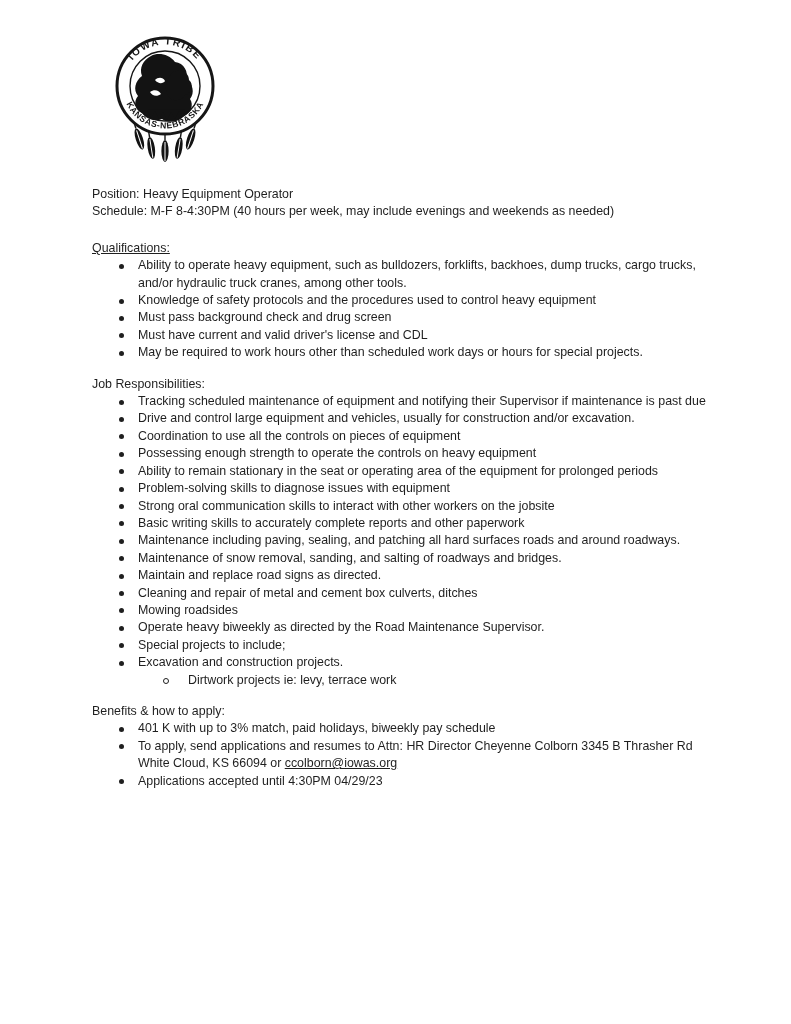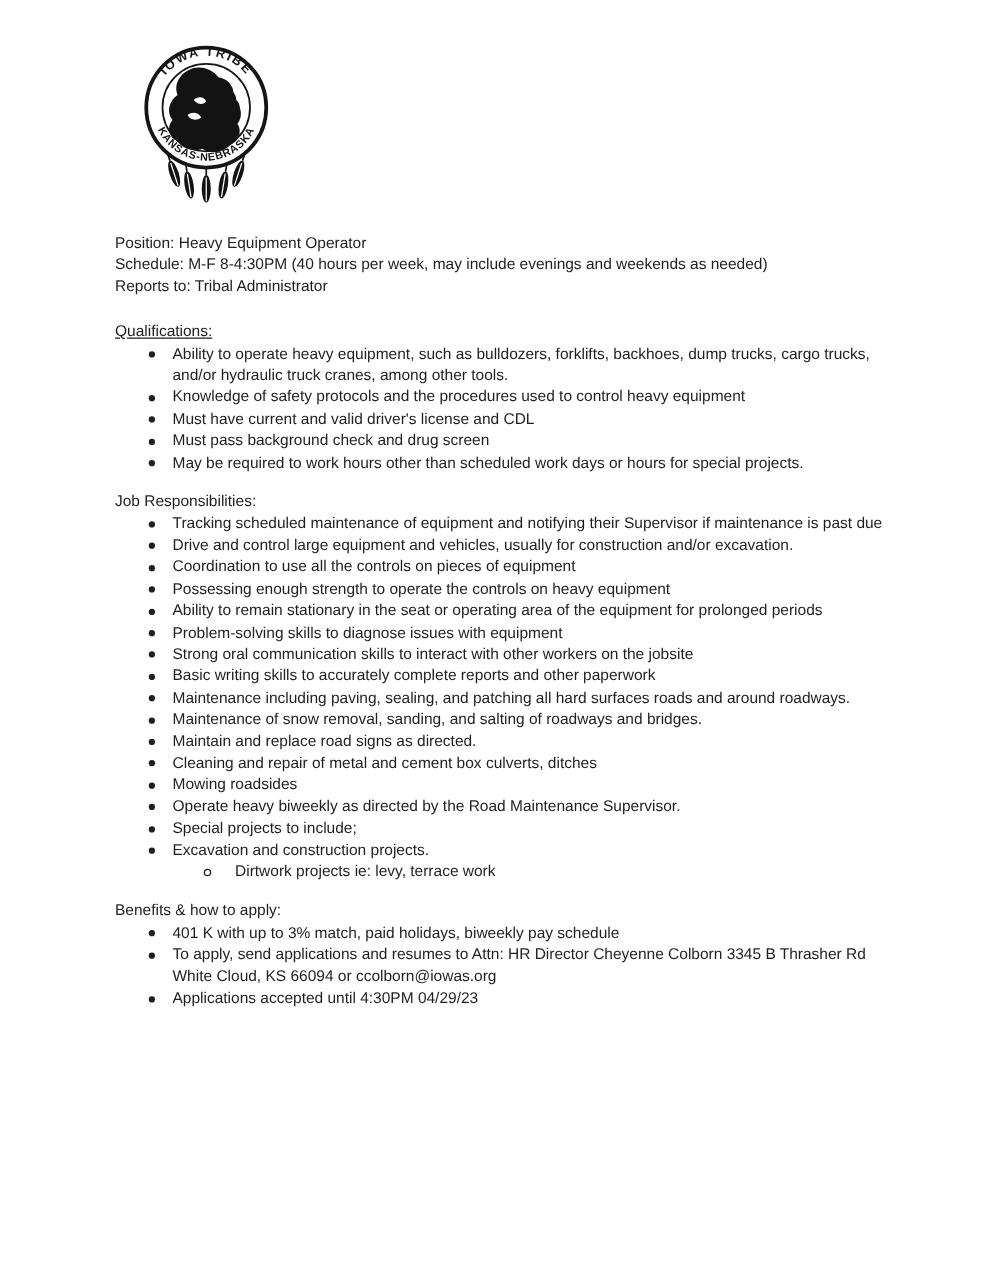--- a/index.html
+++ b/index.html
@@ -53,20 +53,21 @@
   ul.bullets li.sub::before {
     left: 71px;
     top: 6px;
     width: 4px;
     height: 4px;
     background: transparent;
     border: 1.2px solid #1f1f1f;
   }
   .email-link {
     color: inherit;
+    text-decoration: underline;
     cursor: pointer;
     text-align: right;
   }
   .seal-text {
     font-family: "Liberation Sans", sans-serif;
     font-weight: bold;
     fill: #161616;
   }
 </style>
 </head>
@@ -125,28 +126,27 @@
           <ellipse cx="0" cy="17" rx="3.6" ry="11" fill="#131313" stroke="none"></ellipse>
           <line x1="0" y1="8" x2="0" y2="27" stroke="#ffffff" stroke-width="1"></line>
         </g>
       </g>
     </svg>
   </div>
 
   <div class="doc">
     <p>Position: Heavy Equipment Operator</p>
     <p>Schedule: M-F 8-4:30PM (40 hours per week, may include evenings and weekends as needed)</p>
-    <p>Reports to: Tribal Administrator</p>
     <div id="sections">
         <div class="heading first">Qualifications:</div>
         <ul class="bullets">
           <li>Ability to operate heavy equipment, such as bulldozers, forklifts, backhoes, dump trucks, cargo trucks, and/or hydraulic truck cranes, among other tools.</li>
           <li>Knowledge of safety protocols and the procedures used to control heavy equipment</li>
+          <li>Must pass background check and drug screen</li>
           <li>Must have current and valid driver's license and CDL</li>
-          <li>Must pass background check and drug screen</li>
           <li>May be required to work hours other than scheduled work days or hours for special projects.</li>
         </ul>
         <div class="heading">Job Responsibilities:</div>
         <ul class="bullets">
           <li>Tracking scheduled maintenance of equipment and notifying their Supervisor if maintenance is past due</li>
           <li>Drive and control large equipment and vehicles, usually for construction and/or excavation.</li>
           <li>Coordination to use all the controls on pieces of equipment</li>
           <li>Possessing enough strength to operate the controls on heavy equipment</li>
           <li>Ability to remain stationary in the seat or operating area of the equipment for prolonged periods</li>
           <li>Problem-solving skills to diagnose issues with equipment</li>

